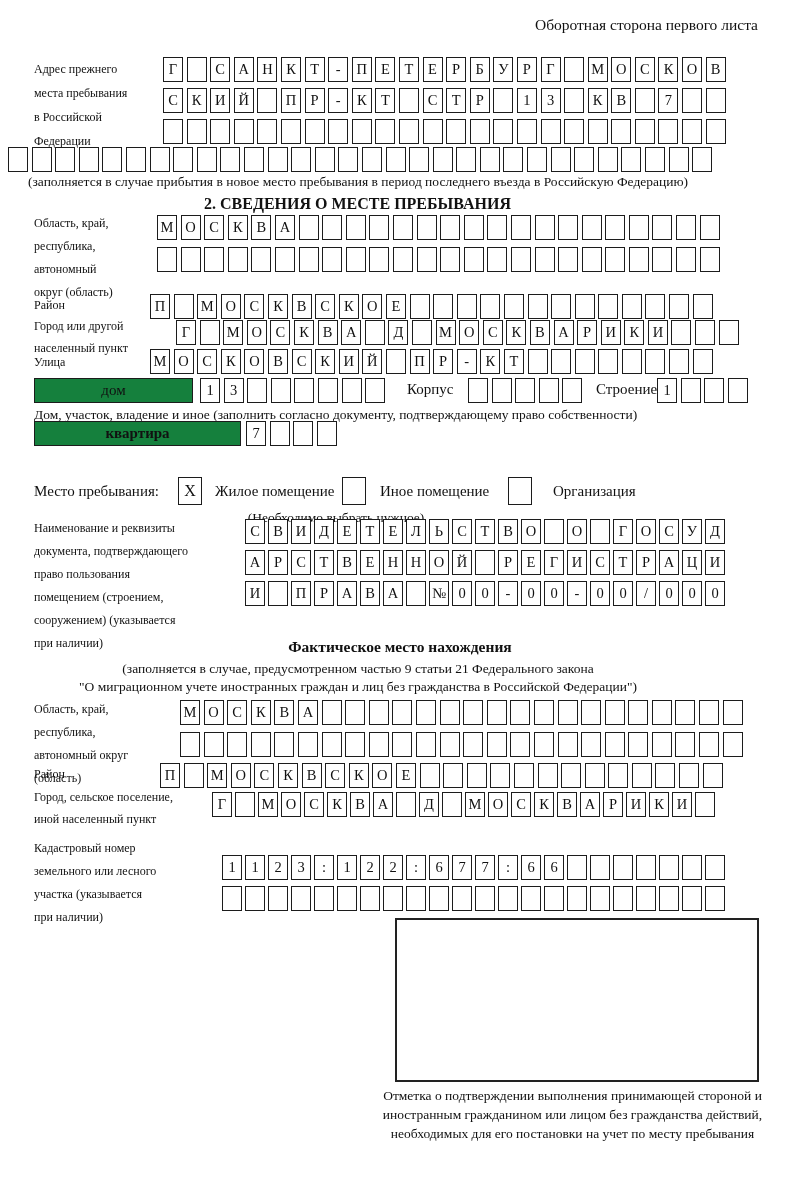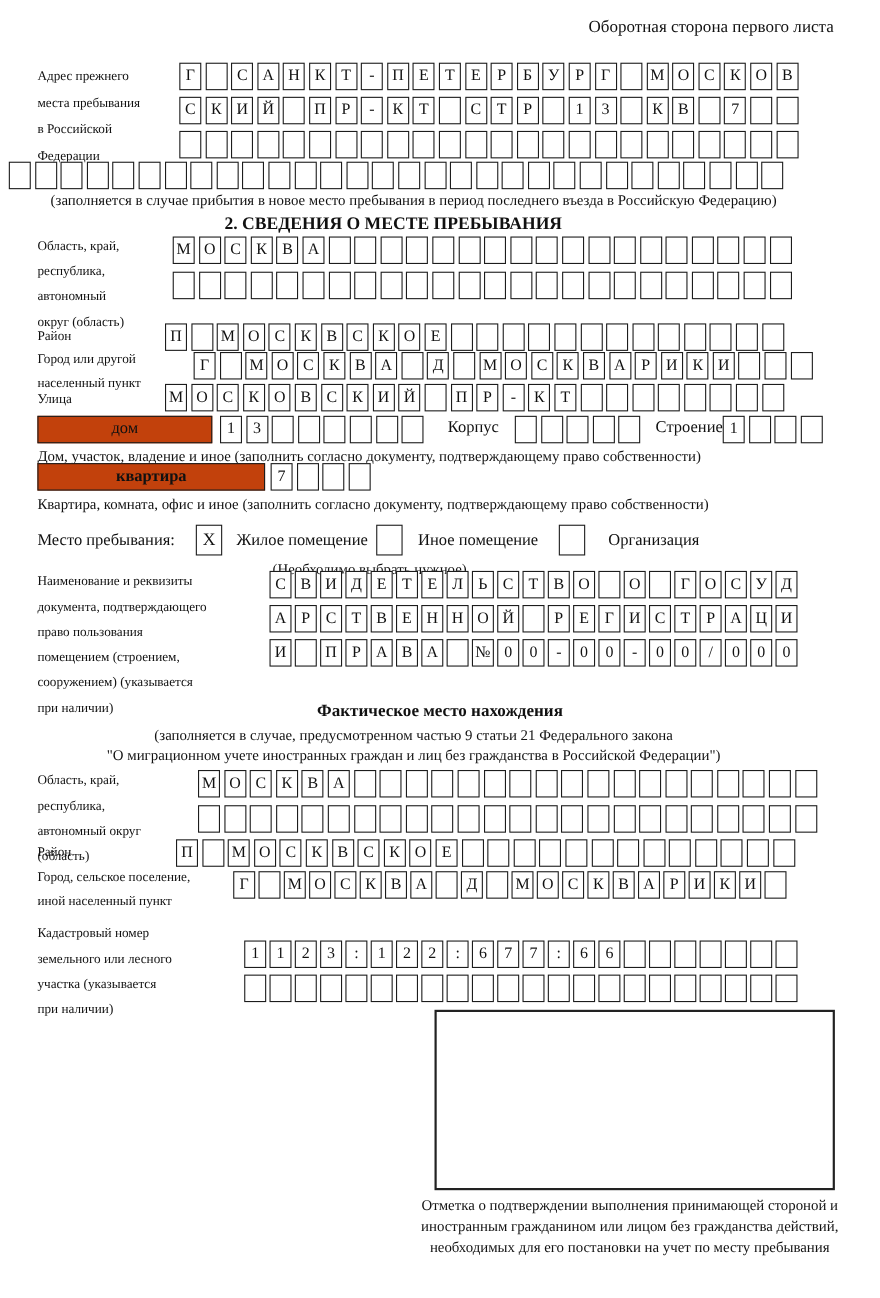--- a/index.html
+++ b/index.html
@@ -4,23 +4,23 @@
 <style>
   html,body{margin:0;padding:0;background:#fff;}
   .page{position:relative;width:800px;height:1180px;background:#ffffff;
         font-family:"Liberation Serif","DejaVu Serif",serif;color:#111;overflow:hidden;}
   .label{position:absolute;white-space:pre-line;font-size:12px;line-height:23px;color:#111;}
   .cells{position:absolute;display:flex;gap:3.6px;}
   .cells.g3{gap:3px;}
   .cell{width:18px;height:22.6px;border:1.8px solid #1c1c1c;display:flex;align-items:center;
         justify-content:center;font-size:14.5px;flex:0 0 auto;background:#fff;}
   .wbox{position:absolute;height:22.6px;border:1.8px solid #1c1c1c;display:flex;align-items:center;
-        justify-content:center;font-size:15px;background:#c2410c;}
+        justify-content:center;font-size:15px;background:#15803d;}
   .caption{position:absolute;font-size:13.5px;color:#111;}
-  .center{left:18px;width:716px;text-align:center;}
+  .center{left:0;width:716px;text-align:center;}
   .title{position:absolute;font-weight:bold;font-size:16px;}
   .checkbox{position:absolute;width:22px;height:26px;border:1.8px solid #1c1c1c;display:flex;
         align-items:center;justify-content:center;font-size:16px;background:#fff;}
   .inline-label{position:absolute;font-size:15px;}
   #note{top:16px;right:42px;font-size:15.5px;position:absolute;}
   #prev-label{left:34px;top:57px;width:160px;line-height:24px;}
   #prev-r1{left:163px;top:57px;}
   #prev-r2{left:163px;top:88px;}
   #prev-r3{left:163px;top:119px;}
   #prev-r4{left:8px;top:147px;}
@@ -368,21 +368,20 @@
     </div>
   <div class="caption" id="caption2">Дом, участок, владение и иное (заполнить согласно документу, подтверждающему право собственности)</div>
 
   <div class="wbox" id="kvartira-box">квартира</div>
   <div class="cells" id="kvartira-cells">
       <span class="cell">7</span>
       <span class="cell"></span>
       <span class="cell"></span>
       <span class="cell"></span>
     </div>
-  <div class="caption" id="caption3">Квартира, комната, офис и иное (заполнить согласно документу, подтверждающему право собственности)</div>
 
   <div class="inline-label" id="stay-label">Место пребывания:</div>
   <div class="checkbox" id="stay-check1">X</div>
   <div class="inline-label" id="stay-opt1">Жилое помещение</div>
   <div class="checkbox" id="stay-check2"></div>
   <div class="inline-label" id="stay-opt2">Иное помещение</div>
   <div class="checkbox" id="stay-check3"></div>
   <div class="inline-label" id="stay-opt3">Организация</div>
   <div class="caption" id="stay-note">(Необходимо выбрать нужное)</div>
 

